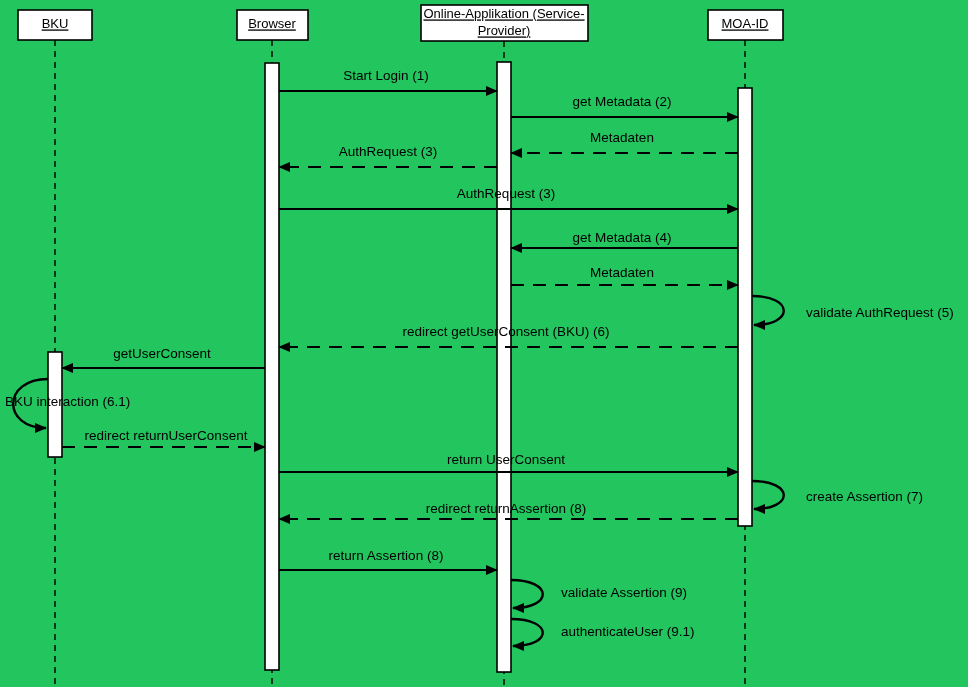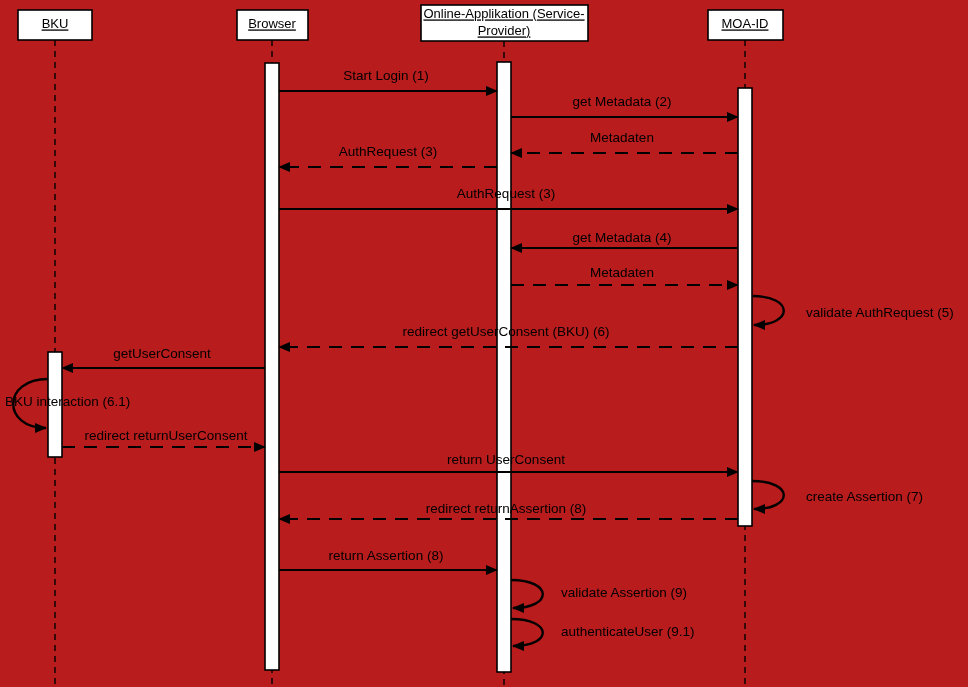--- a/index.html
+++ b/index.html
@@ -9,21 +9,21 @@
     background: #ffffff;
   }
   body {
     font-family: "Liberation Sans", sans-serif;
     color: #000000;
   }
   #diagram-root {
     position: relative;
     width: 968px;
     height: 687px;
-    background: #b91c1c;
+    background: #22c55e;
     overflow: hidden;
   }
   #seq-svg {
     position: absolute;
     top: 0;
     left: 0;
     width: 968px;
     height: 687px;
   }
   .lifeline-title {

